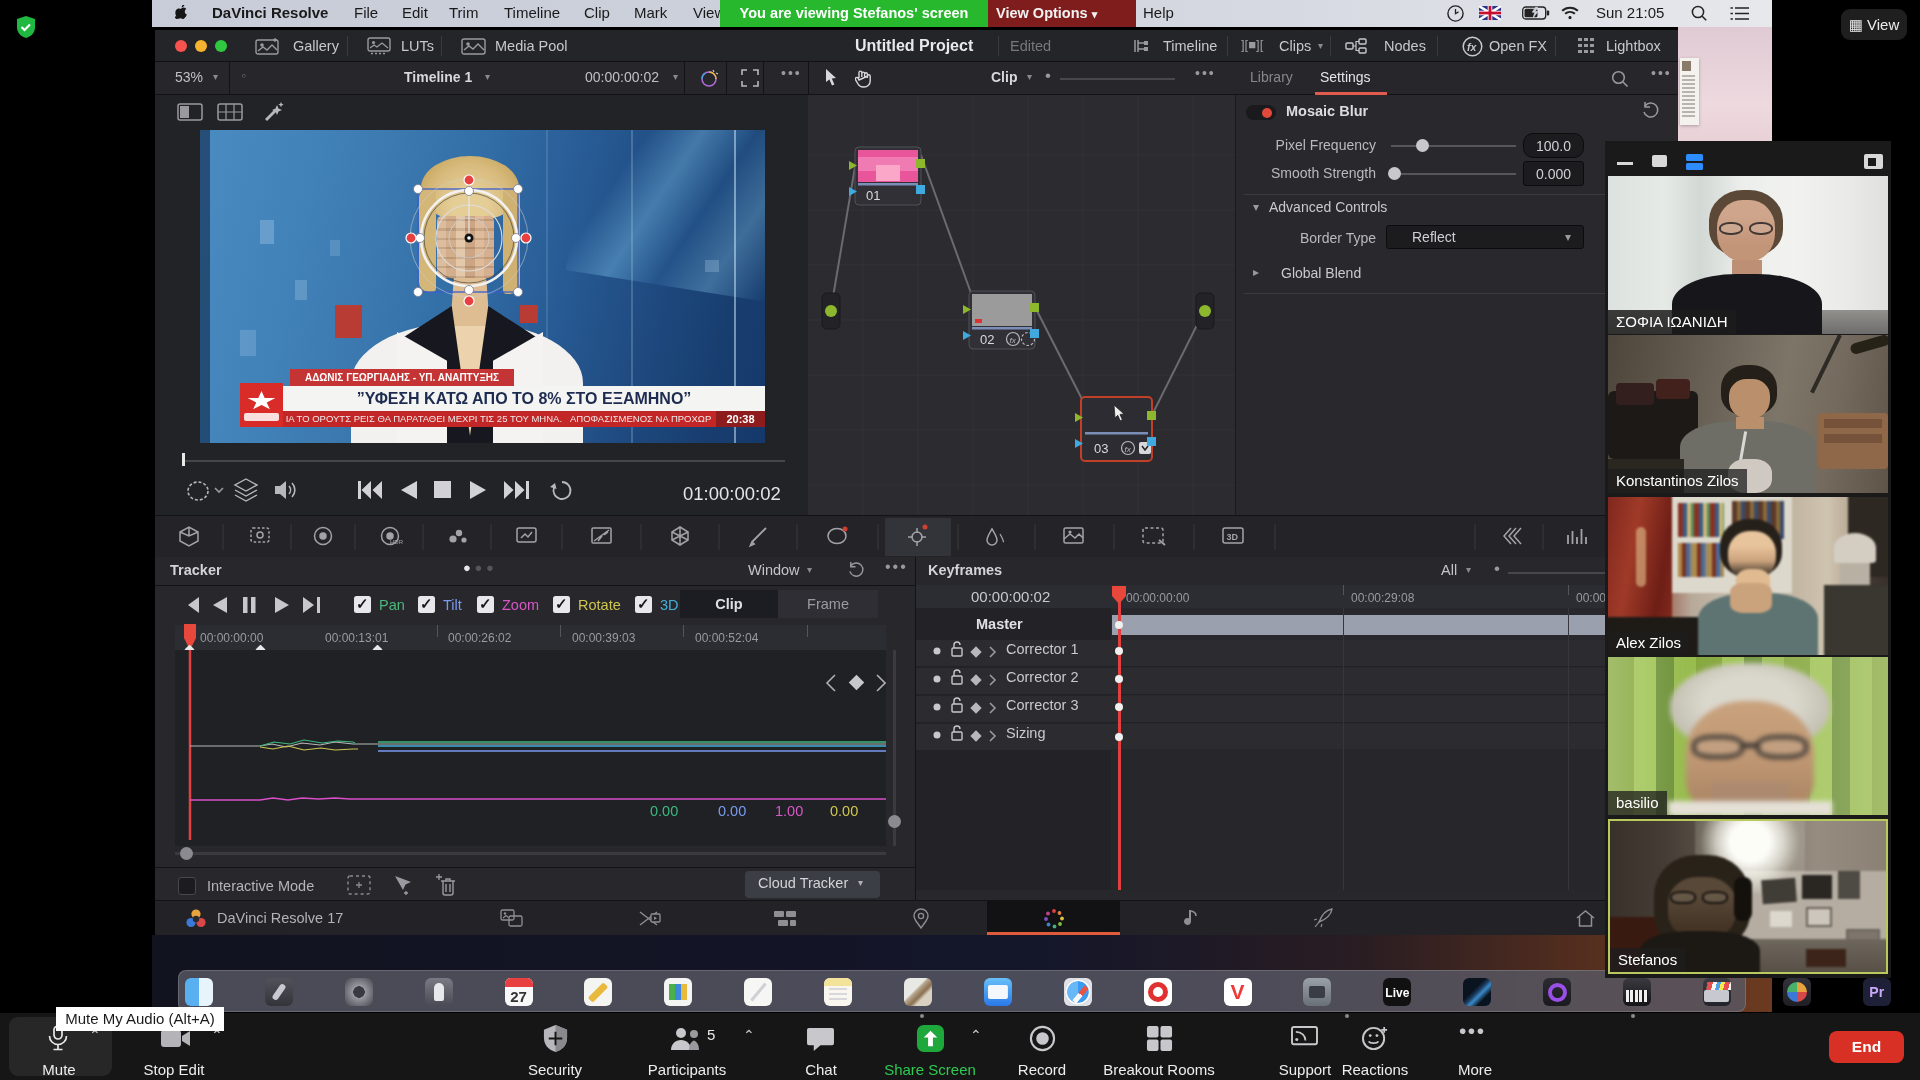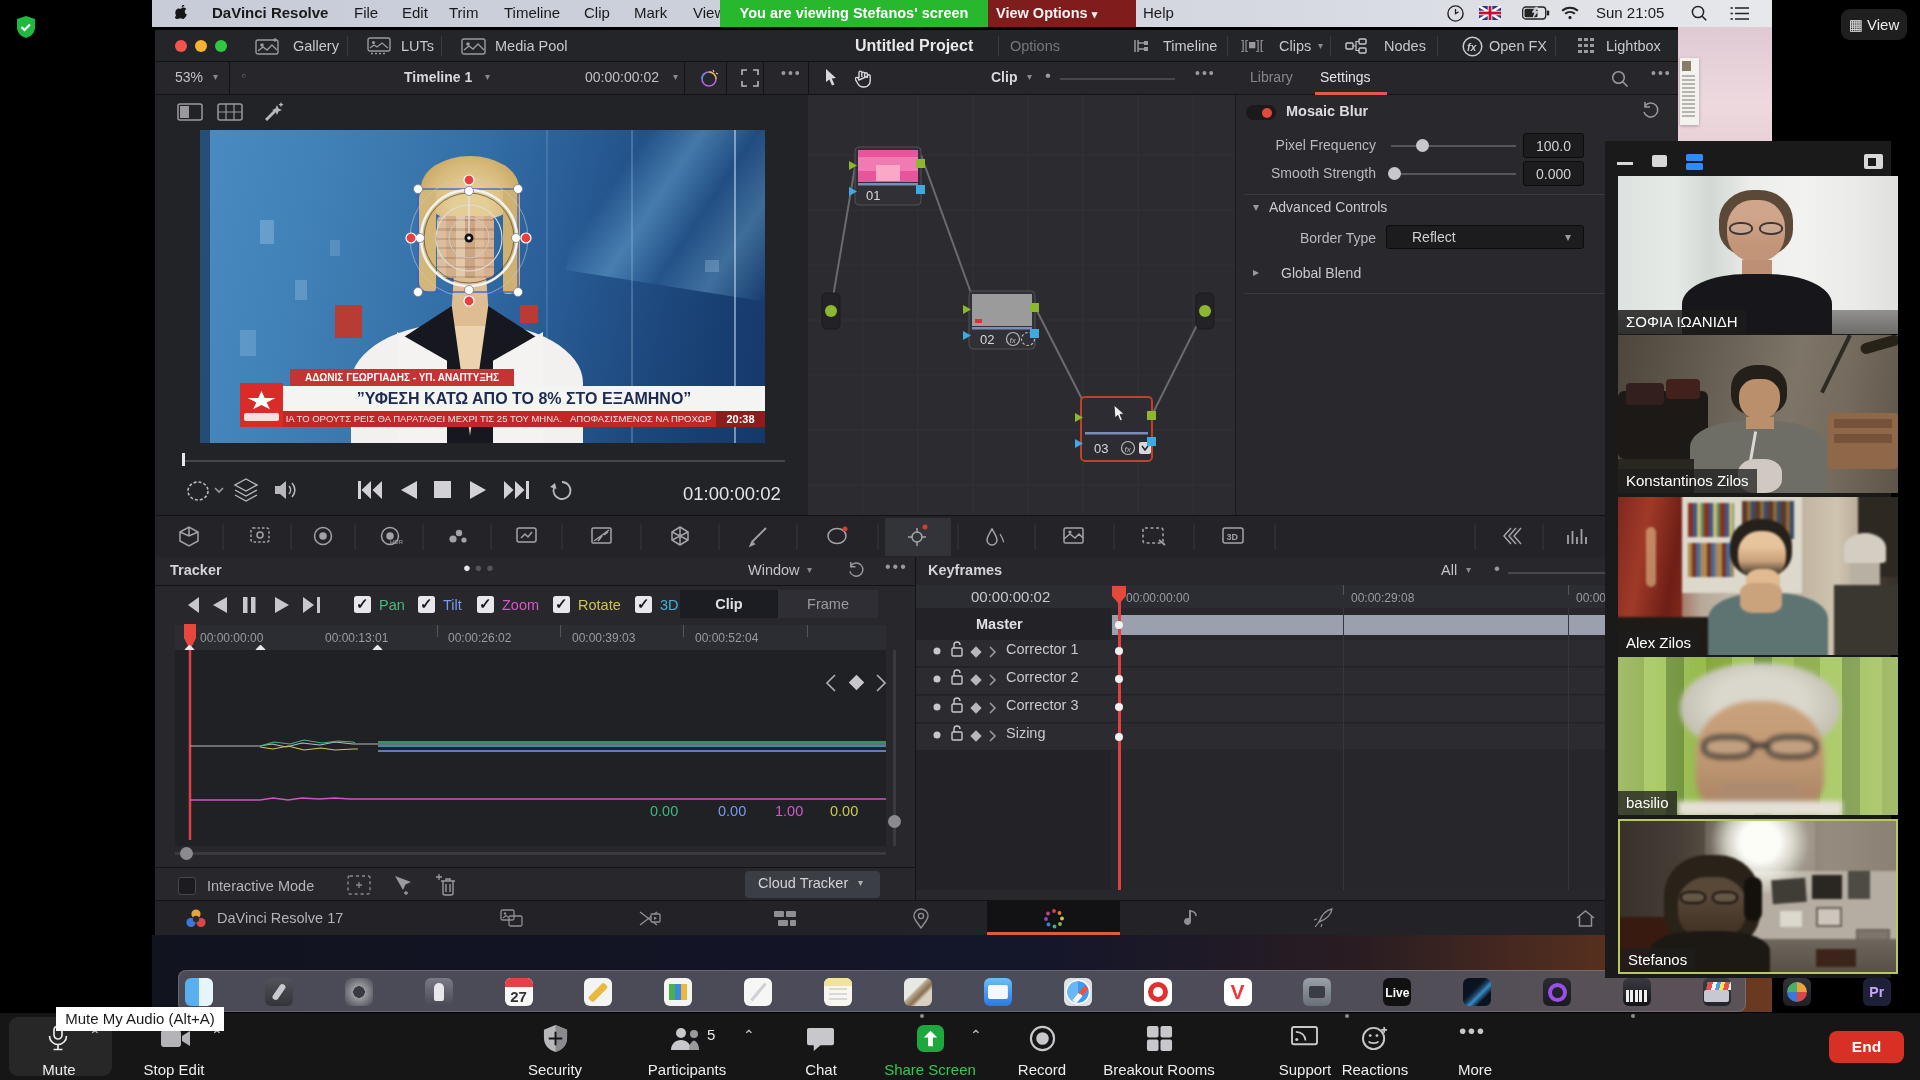--- a/index.html
+++ b/index.html
@@ -43,21 +43,21 @@
 #dockrow { position:absolute; left:6px; top:7px; display:flex;gap:43px; }
 .di { position:relative; width:28px; height:28px; border-radius:6px; margin-right:8.9px; flex:0 0 auto; display:flex; align-items:center; justify-content:center; overflow:hidden; }
 .di i, .di em { display:block; }
 .zlbl { top:48px; font-size:15px; color:#ededed; transform:translateX(-50%); white-space:nowrap; }
 
 
 #ztoolbar { left:0; top:1013px; width:1920px; height:67px; background:#161616; color:#ededed; font-size:15px; }
 
 
 #zpanel { left:1605px; top:141px; width:286px; height:837px; background:#1a1a1a; }
-.vid { position:absolute; left:13px; width:280px; height:158px; overflow:hidden; background:#333; }
+.vid { position:absolute; left:3px; width:280px; height:158px; overflow:hidden; background:#333; }
 .vname { position:absolute; left:0; bottom:0; background:rgba(30,30,30,0.75); color:#fff; font-size:15px; padding:3px 8px 4px 8px; white-space:nowrap; }
 
 .ck { width:17px; height:17px; background:#e8e8ec; border-radius:2.5px; }
 .ck::after { content:"\2713"; position:absolute; left:2px; top:-1px; color:#16161a; font-size:15px; font-weight:bold; }
 .tc { font-size:12px; color:#9a9aa0; }
 .krow { left:0; height:27px; width:763px; background:#2b2b30; border-bottom:1px solid #222226; }
 .klbl { left:90px; font-size:14.5px; color:#c9c9ce; }
 #kfpanel .krow { left:0; }
 
 
@@ -142,21 +142,21 @@
       <span class="abs" style="left:246px; top:8px; font-size:14.5px;">LUTs</span>
       <div class="abs" style="left:286px; top:6px; width:1px; height:20px; background:#3a3a40;"></div>
       <svg class="abs" style="left:306px; top:7px;" width="26" height="18" viewBox="0 0 26 18">
           <rect x="1" y="2" width="23" height="15" rx="2" fill="none" stroke="#9a9a9e" stroke-width="1.4"></rect>
           <circle cx="7" cy="7" r="1.8" fill="#9a9a9e"></circle>
           <path d="M3 13l5-4 4 3 5-5 6 6" fill="none" stroke="#9a9a9e" stroke-width="1.4"></path>
         </svg>
       <span class="abs" style="left:340px; top:8px; font-size:14.5px;">Media Pool</span>
       <span class="abs" style="left:700px; top:7px; font-size:16px; font-weight:bold; color:#e8e8ea;">Untitled Project</span>
       <div class="abs" style="left:843px; top:6px; width:1px; height:20px; background:#3a3a40;"></div>
-      <span class="abs" style="left:855px; top:8px; font-size:14.5px; color:#77777c;">Options</span>
+      <span class="abs" style="left:855px; top:8px; font-size:14.5px; color:#77777c;">Edited</span>
       <svg class="abs" style="left:978px; top:8px;" width="22" height="16" viewBox="0 0 22 16">
           <path d="M5 2v12M5 5h6M5 11h6" stroke="#9a9a9e" stroke-width="1.5" fill="none"></path>
           <rect x="11" y="3" width="4" height="4" fill="#9a9a9e"></rect>
           <rect x="11" y="9" width="4" height="4" fill="#9a9a9e"></rect>
           <path d="M2 2v12" stroke="#9a9a9e" stroke-width="1.5"></path>
         </svg>
       <span class="abs" style="left:1008px; top:8px; font-size:14.5px;">Timeline</span>
       <div class="abs" style="left:1072px; top:6px; width:1px; height:20px; background:#3a3a40;"></div>
       <span class="abs" style="left:1086px; top:7px; font-size:13px; color:#9a9a9e;">][■][</span>
       <span class="abs" style="left:1124px; top:8px; font-size:14.5px;">Clips</span>
@@ -417,21 +417,21 @@
           <div class="abs" style="left:16px; top:2.5px; width:10px; height:10px; border-radius:5px; background:#e0493c;"></div>
         </div>
       <span class="abs" style="left:50px; top:8px; font-weight:bold; color:#dcdce0; font-size:14.5px;">Mosaic Blur</span>
       <svg class="abs" style="left:405px; top:6px;" width="19" height="19" viewBox="0 0 19 19">
           <path d="M4 5a7 7 0 1 1-1 6" fill="none" stroke="#9a9a9e" stroke-width="1.5"></path>
           <path d="M4 1v5h5" fill="none" stroke="#9a9a9e" stroke-width="1.5"></path>
         </svg>
       <span class="abs" style="left:0; top:42px; width:140px; text-align:right;">Pixel Frequency</span>
       <div class="abs" style="left:155px; top:50px; width:125px; height:2px; background:#56565c;"></div>
       <div class="abs" style="left:180px; top:44px; width:13px; height:13px; border-radius:7px; background:#c8c8cc;"></div>
-      <div class="abs" style="left:287px; top:38px; width:61px; height:25px; background:#1c1c1f; border:1px solid #0c0c0e; border-radius:3px; text-align:center; line-height:24px; color:#d0d0d4;">100.0</div>
+      <div class="abs" style="left:287px; top:38px; width:61px; height:25px; background:#1c1c1f; border:1px solid #0c0c0e; border-radius:10px; text-align:center; line-height:24px; color:#d0d0d4;">100.0</div>
       <span class="abs" style="left:0; top:70px; width:140px; text-align:right;">Smooth Strength</span>
       <div class="abs" style="left:152px; top:78px; width:128px; height:2px; background:#56565c;"></div>
       <div class="abs" style="left:152px; top:72px; width:13px; height:13px; border-radius:7px; background:#c8c8cc;"></div>
       <div class="abs" style="left:287px; top:66px; width:61px; height:25px; background:#1c1c1f; border:1px solid #0c0c0e; border-radius:3px; text-align:center; line-height:24px; color:#d0d0d4;">0.000</div>
       <div class="abs" style="left:8px; top:99px; width:412px; height:1px; background:#3a3a40;"></div>
       <span class="abs" style="left:17px; top:105px; color:#9a9a9e; font-size:12px;">▾</span>
       <span class="abs" style="left:33px; top:104px; color:#c9c9ce;">Advanced Controls</span>
       <span class="abs" style="left:0; top:135px; width:140px; text-align:right;">Border Type</span>
       <div class="abs" style="left:150px; top:130px; width:198px; height:24px; background:#1c1c1f; border:1px solid #0c0c0e; border-radius:3px;">
         <span class="abs" style="left:25px; top:3px; color:#d0d0d4;">Reflect</span>

